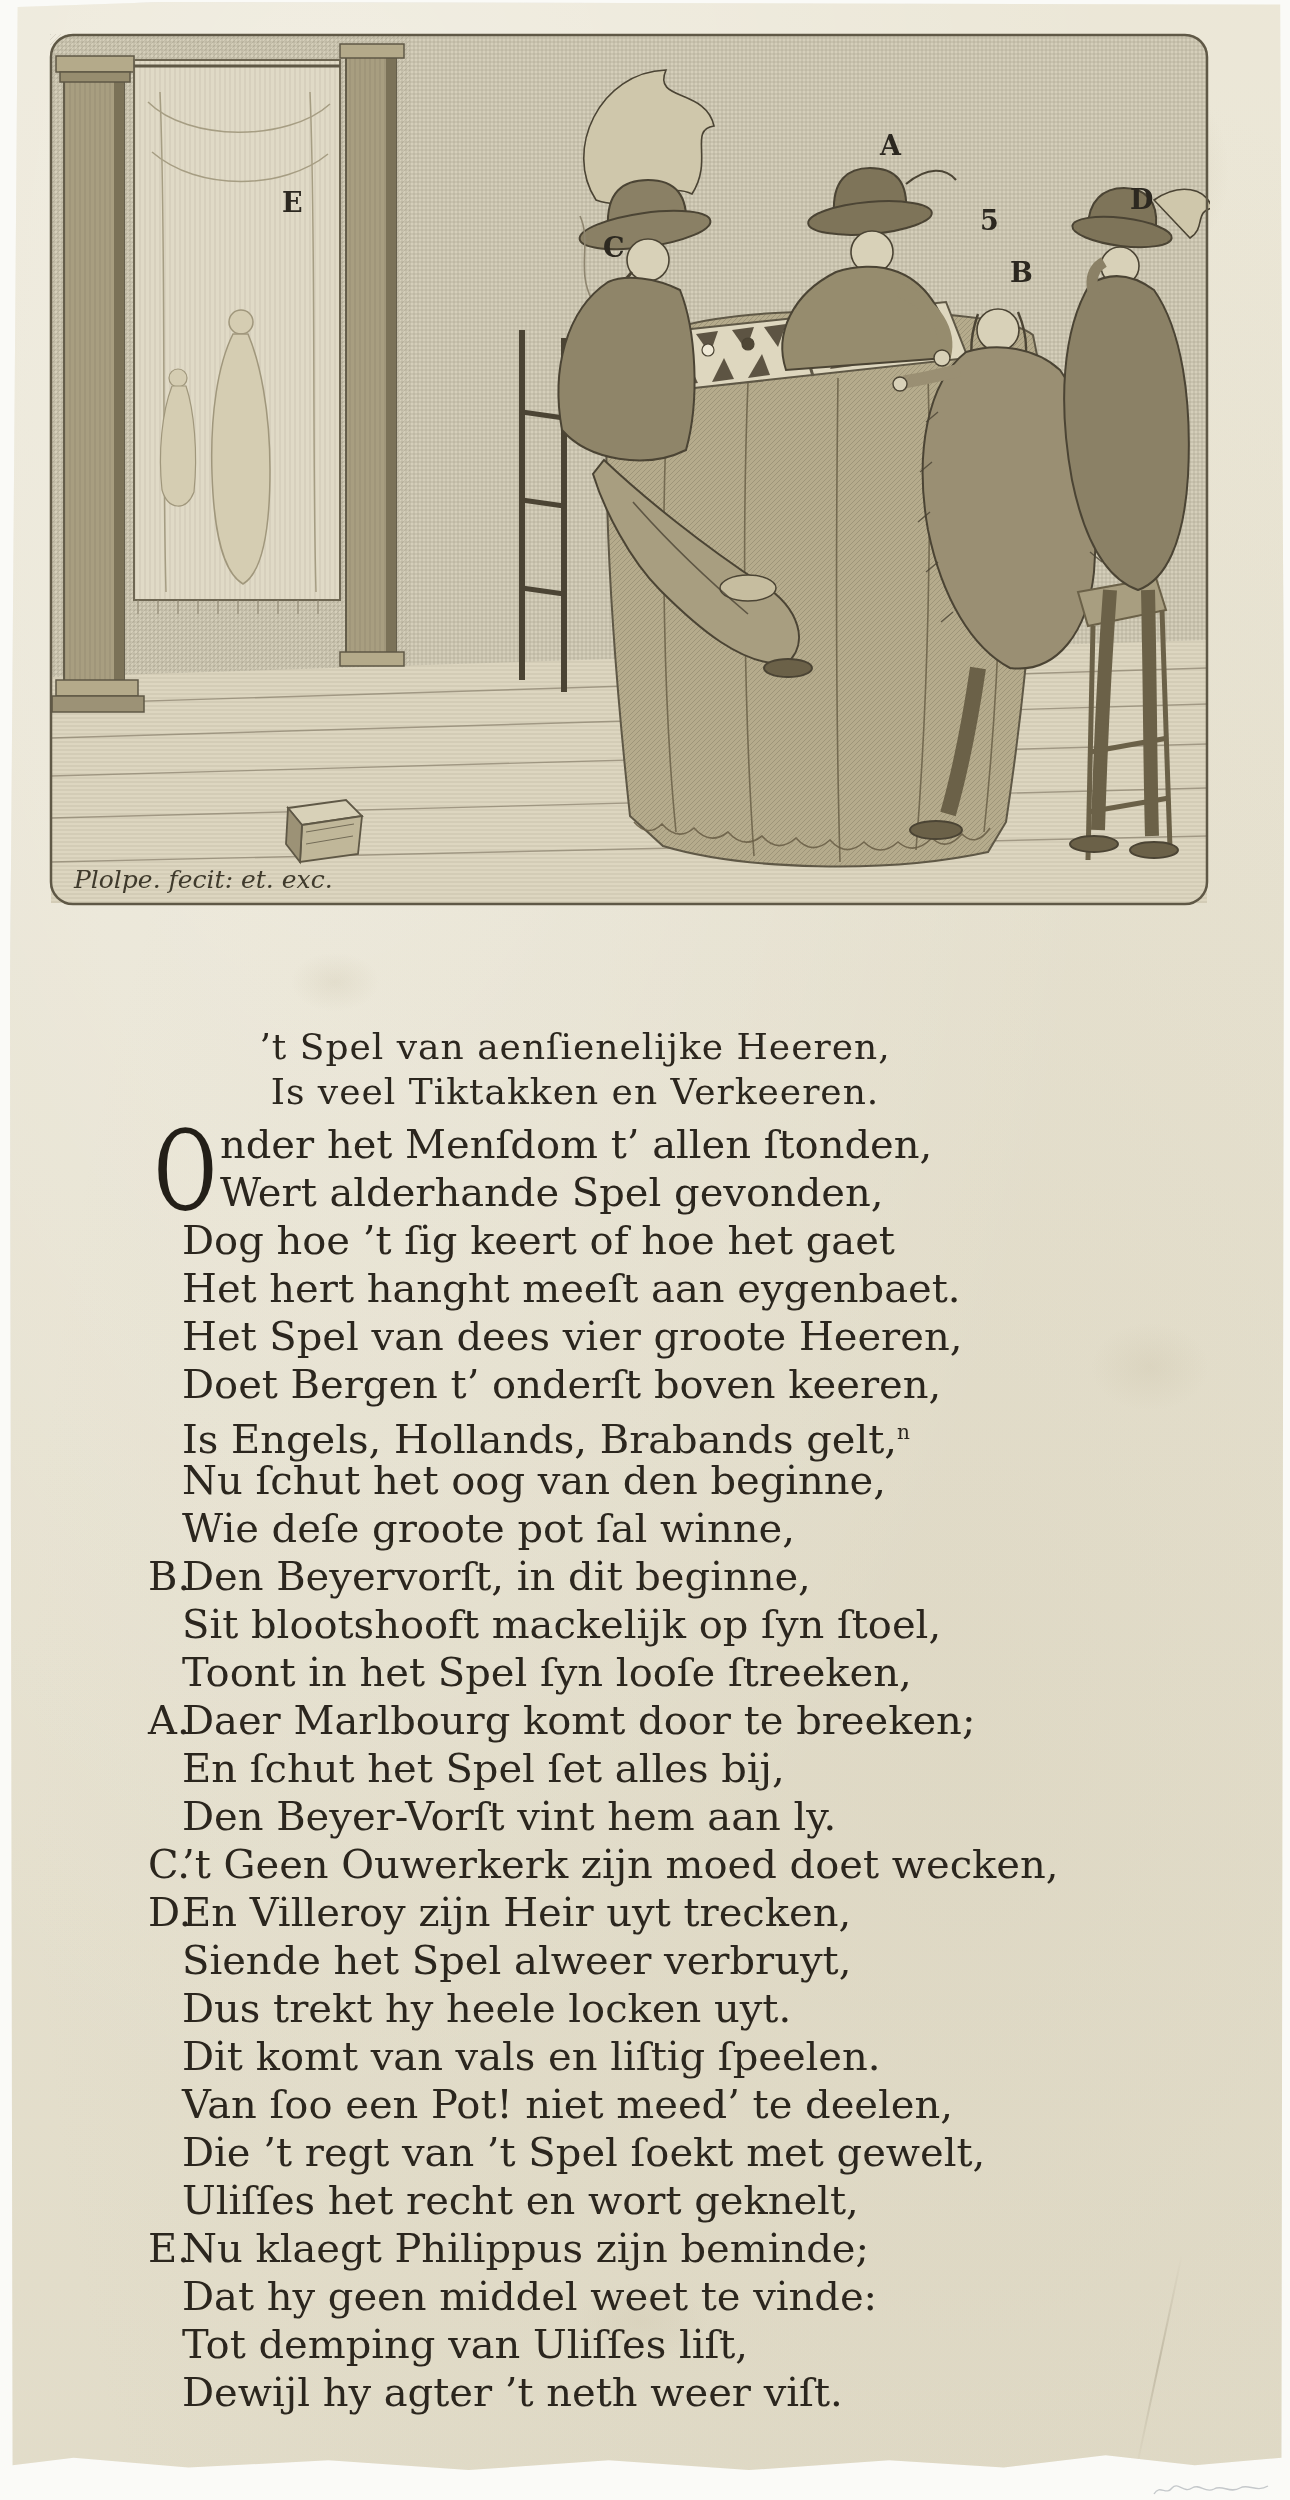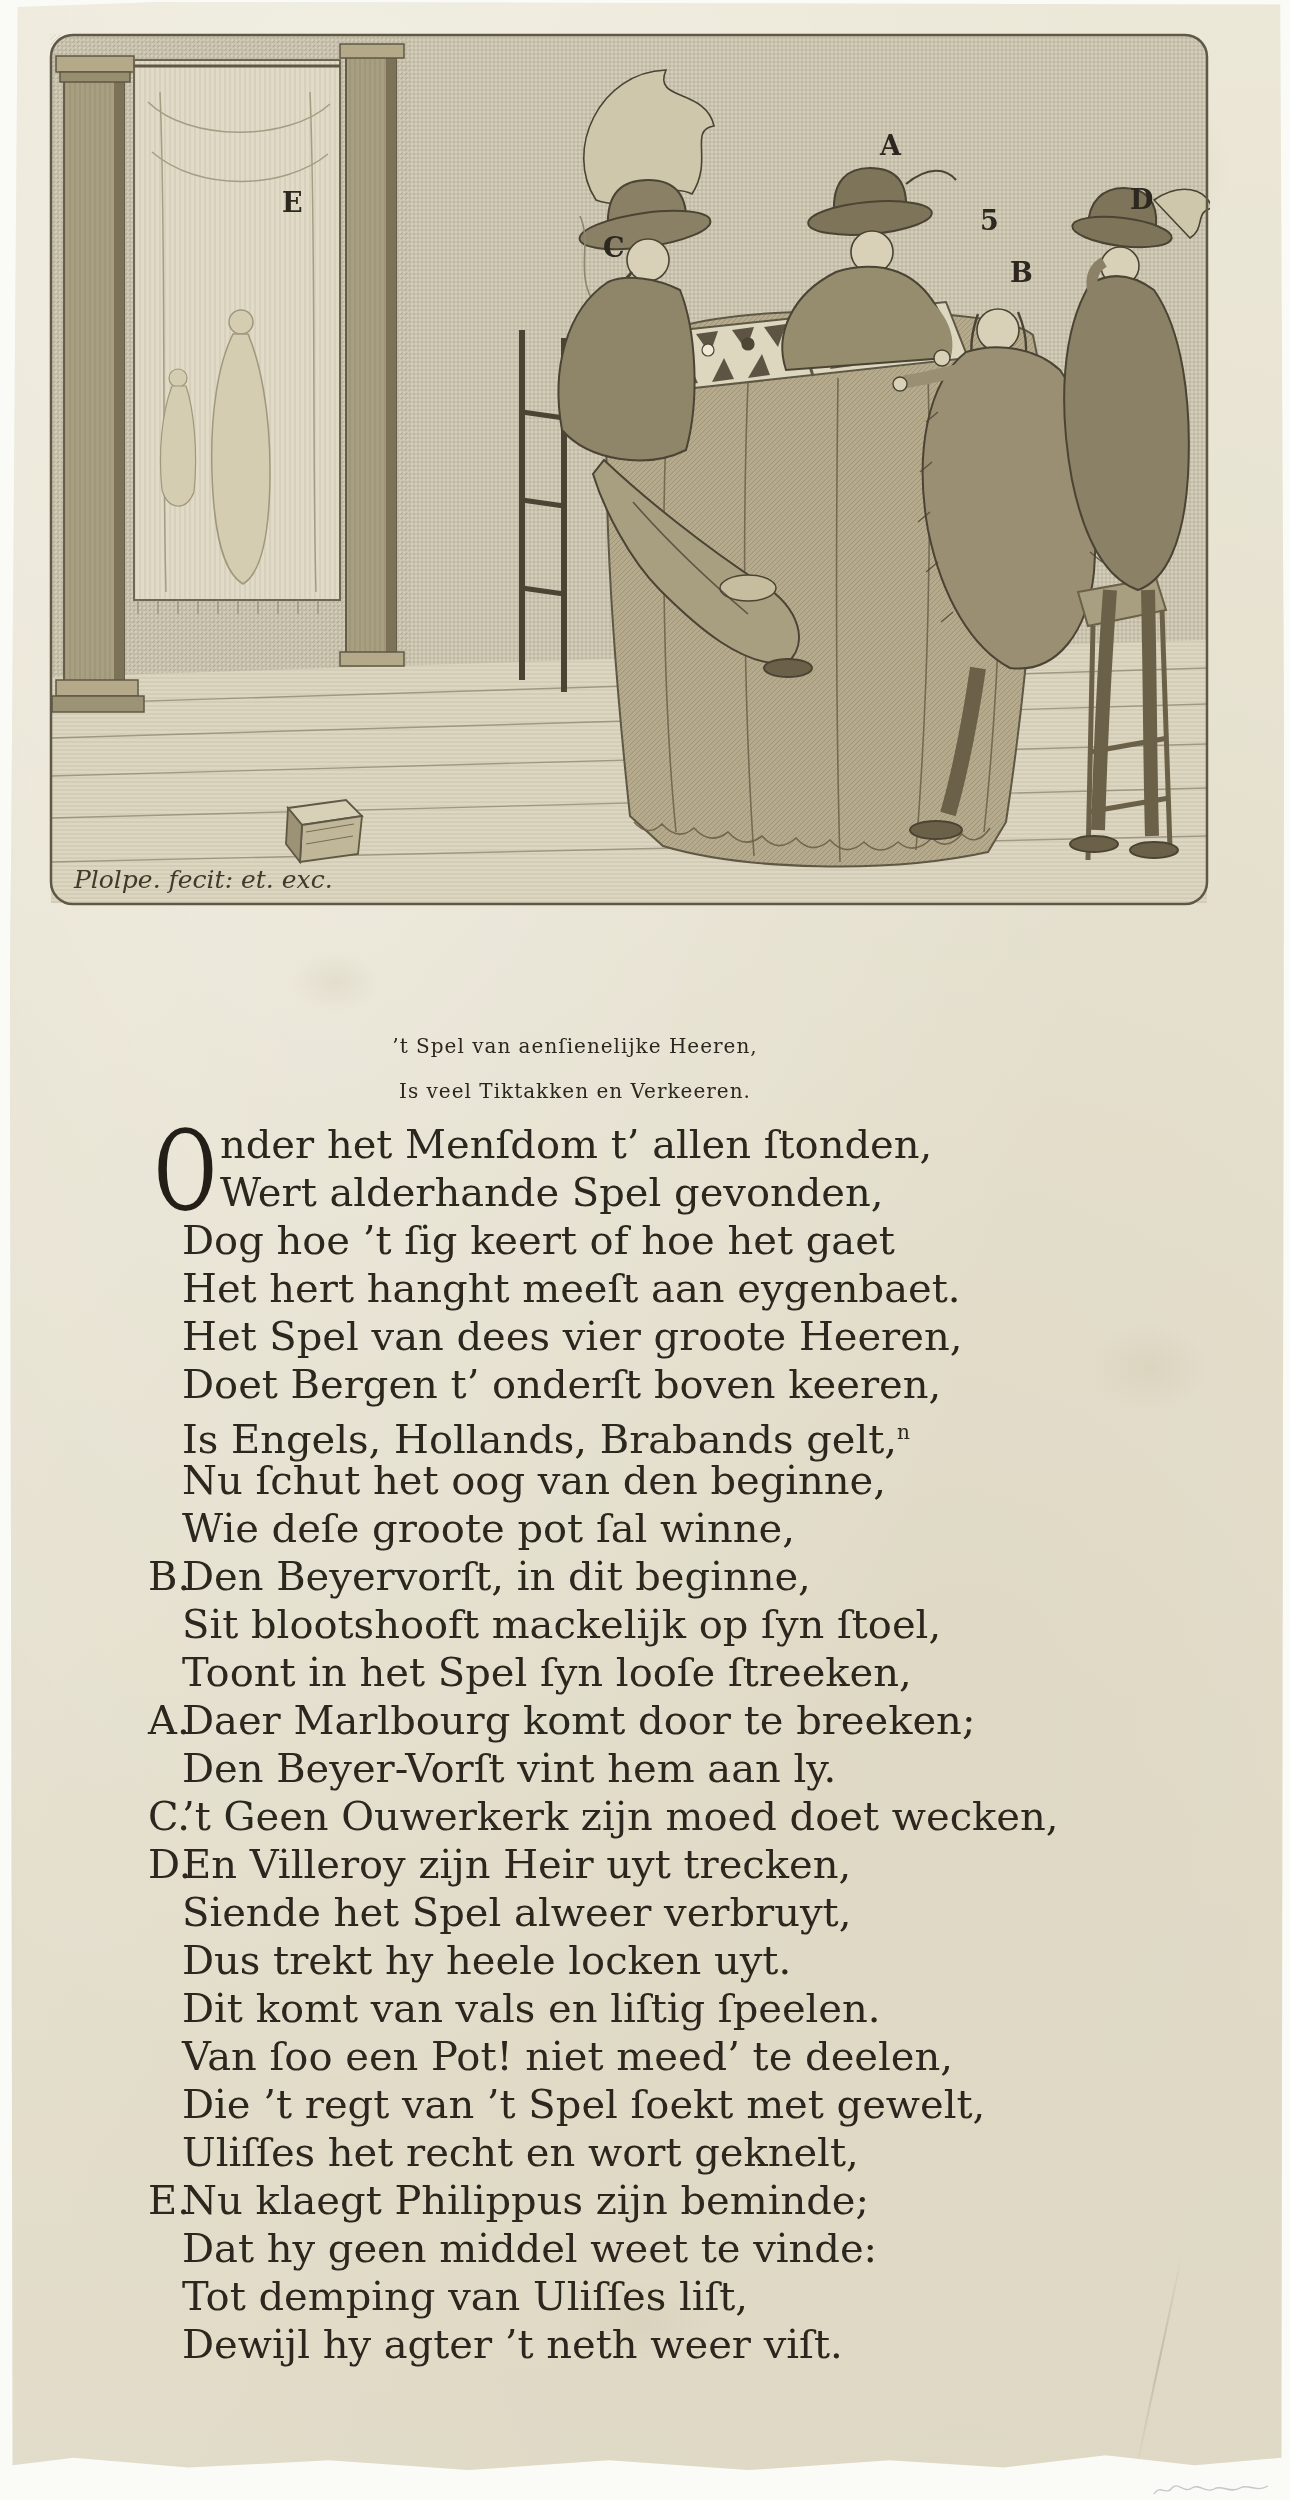--- a/index.html
+++ b/index.html
@@ -27,21 +27,21 @@
     position:absolute;width:2px;background:linear-gradient(180deg,transparent,rgba(120,108,82,.28),transparent);
   }
   
   .plate{
     position:absolute;left:38px;top:30px;width:1162px;height:875px;
   }
   .plate svg{display:block;width:100%;height:100%;}
   
   .heading{
     position:absolute;left:150px;top:1022px;width:830px;
-    text-align:center;font-size:20px;line-height:45px;color:#2b261e;
+    text-align:center;font-size:36px;line-height:45px;color:#2b261e;
     letter-spacing:1px;
   }
   .poem{
     position:absolute;left:138px;top:1118px;width:1060px;
     font-size:40px;line-height:48px;color:#2b261e;
   }
   .poem-line{position:relative;padding-left:34px;height:48px;white-space:nowrap;}
   .poem-line .marker{position:absolute;left:0;top:0;}
   .poem-line.after-initial{padding-left:72px;}
   .poem-line sup{font-size:20px;vertical-align:super;}
@@ -292,20 +292,21 @@
       <div class="poem-line"><span class="marker"></span><span>Het hert hanght meeſt aan eygenbaet.</span></div>
       <div class="poem-line"><span class="marker"></span><span>Het Spel van dees vier groote Heeren,</span></div>
       <div class="poem-line"><span class="marker"></span><span>Doet Bergen t’ onderſt boven keeren,</span></div>
       <div class="poem-line"><span class="marker"></span><span>Is Engels, Hollands, Brabands gelt,</span><sup>n</sup></div>
       <div class="poem-line"><span class="marker"></span><span>Nu ſchut het oog van den beginne,</span></div>
       <div class="poem-line"><span class="marker"></span><span>Wie deſe groote pot ſal winne,</span></div>
       <div class="poem-line"><span class="marker">B.</span><span>Den Beyervorſt, in dit beginne,</span></div>
       <div class="poem-line"><span class="marker"></span><span>Sit blootshooft mackelijk op ſyn ſtoel,</span></div>
       <div class="poem-line"><span class="marker"></span><span>Toont in het Spel ſyn looſe ſtreeken,</span></div>
       <div class="poem-line"><span class="marker">A.</span><span>Daer Marlbourg komt door te breeken;</span></div>
+      <div class="poem-line"><span class="marker"></span><span>En ſchut het Spel ſet alles bij,</span></div>
       <div class="poem-line"><span class="marker"></span><span>Den Beyer-Vorſt vint hem aan ly.</span></div>
       <div class="poem-line"><span class="marker">C.</span><span>’t Geen Ouwerkerk zijn moed doet wecken,</span></div>
       <div class="poem-line"><span class="marker">D.</span><span>En Villeroy zijn Heir uyt trecken,</span></div>
       <div class="poem-line"><span class="marker"></span><span>Siende het Spel alweer verbruyt,</span></div>
       <div class="poem-line"><span class="marker"></span><span>Dus trekt hy heele locken uyt.</span></div>
       <div class="poem-line"><span class="marker"></span><span>Dit komt van vals en liſtig ſpeelen.</span></div>
       <div class="poem-line"><span class="marker"></span><span>Van ſoo een Pot! niet meed’ te deelen,</span></div>
       <div class="poem-line"><span class="marker"></span><span>Die ’t regt van ’t Spel ſoekt met gewelt,</span></div>
       <div class="poem-line"><span class="marker"></span><span>Uliſſes het recht en wort geknelt,</span></div>
       <div class="poem-line"><span class="marker">E.</span><span>Nu klaegt Philippus zijn beminde;</span></div>

